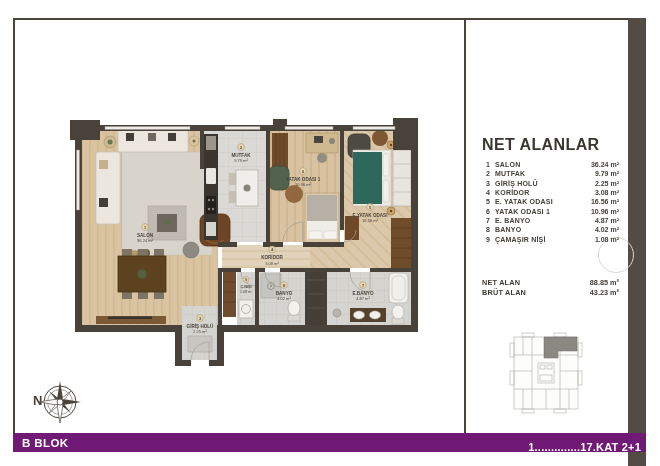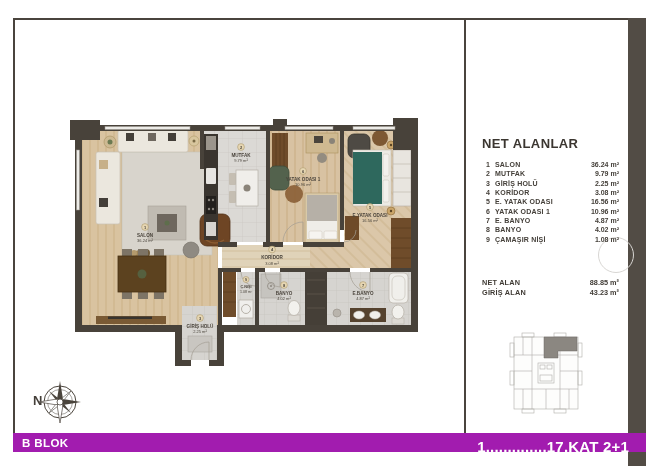--- a/index.html
+++ b/index.html
@@ -4,26 +4,26 @@
 <style>
   html,body{margin:0;padding:0;background:#ffffff;}
   .page{position:relative;width:660px;height:466px;background:#ffffff;overflow:hidden;
         font-family:"Liberation Sans",sans-serif;color:#3f3a34;}
   .abs{position:absolute;}
   
   .frame-top{left:13px;top:18px;width:615px;height:2px;background:#4a443d;}
   .frame-left{left:13px;top:18px;width:2px;height:415px;background:#4a443d;}
   .divider{left:464px;top:18px;width:2px;height:415px;background:#4a443d;}
   .right-bar{left:628px;top:18px;width:18px;height:448px;background:#524c45;}
-  .footer-bar{left:13px;top:433px;width:633px;height:19px;background:#a21caf;
+  .footer-bar{left:13px;top:433px;width:633px;height:19px;background:#701a75;
               display:flex;align-items:center;justify-content:space-between;}
   .footer-bar .fl{color:#ffffff;font-size:11.5px;font-weight:bold;letter-spacing:.4px;padding-left:9px;}
-  .footer-bar .fr{color:#ffffff;font-size:15px;font-weight:bold;letter-spacing:.2px;padding-right:17px;margin-top:8px;}
+  .footer-bar .fr{color:#ffffff;font-size:11px;font-weight:bold;letter-spacing:.2px;padding-right:5px;margin-top:8px;}
   
-  .lg-title{left:482px;top:136px;font-size:13px;font-weight:bold;letter-spacing:.4px;color:#3b3630;}
+  .lg-title{left:482px;top:136px;font-size:16px;font-weight:bold;letter-spacing:.4px;color:#3b3630;}
   .lg-list{left:482px;top:161px;width:137px;}
   .lg-row{display:flex;align-items:baseline;height:9.35px;font-size:7px;font-weight:bold;color:#45403a;}
   .lg-row .no{width:8px;text-align:right;margin-right:5px;}
   .lg-row .nm{flex:1;letter-spacing:.2px;}
   .lg-row .ar{text-align:right;white-space:nowrap;}
   .lg-totals{left:482px;top:278px;width:137px;}
   .lg-trow{display:flex;align-items:baseline;height:9.7px;font-size:7.3px;font-weight:bold;color:#3f3a34;}
   .lg-trow .tl{flex:1;letter-spacing:.2px;}
   .lg-trow .tv{text-align:left;white-space:nowrap;}
   .watermark{left:598px;top:237px;width:34px;height:34px;border:1.5px solid #d8d6d3;border-radius:50%;}
@@ -413,21 +413,21 @@
         <span class="ar">1.08 m²</span>
       </div>
   </div>
 
   <div class="abs lg-totals">
     <div class="lg-trow">
         <span class="tl">NET ALAN</span>
         <span class="tv">88.85 m²</span>
       </div>
     <div class="lg-trow">
-        <span class="tl">GİRİŞ ALAN</span>
+        <span class="tl">BRÜT ALAN</span>
         <span class="tv">43.23 m²</span>
       </div>
   </div>
 
   <svg class="abs" style="left:508px;top:331px;" width="76" height="84" viewBox="0 0 76 84">
     <g stroke="#b0ada8" stroke-width="0.6" fill="none">
       <rect x="6" y="6" width="64" height="72" fill="#fdfdfc"></rect>
       <rect x="2" y="12" width="4" height="14"></rect>
         <rect x="2" y="40" width="4" height="14"></rect>
       <rect x="70" y="12" width="4" height="14"></rect>

